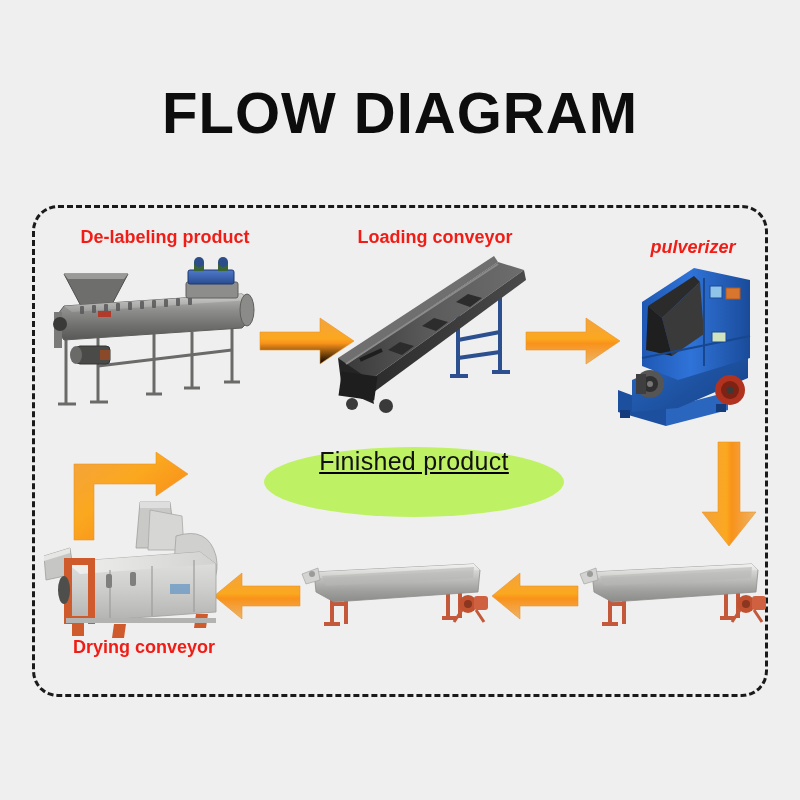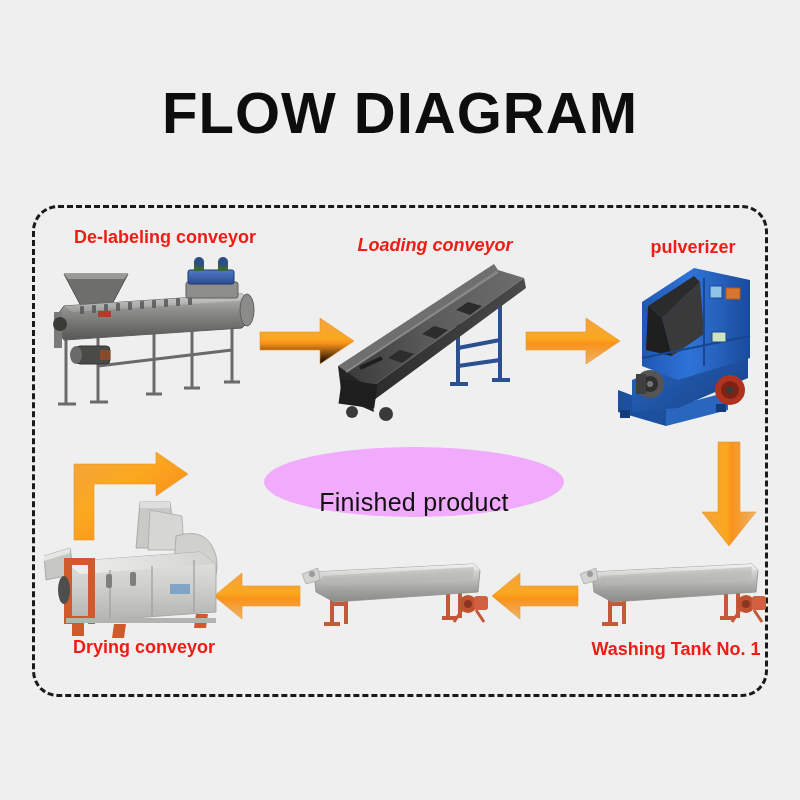--- a/index.html
+++ b/index.html
@@ -66,24 +66,25 @@
   }
 
   
   #finished {
     position: absolute;
     left: 264px;
     top: 447px;
     width: 300px;
     height: 70px;
     border-radius: 50%;
-    background: #f0abfc;
+    background: #bef264;
     display: flex;
-    align-items: flex-end;
+    align-items: flex-start;
     justify-content: center;
+    text-decoration: underline;
   }
   #finished span {
     color: #111;
     font-size: 25px;
     font-family: "Liberation Sans", sans-serif;
     letter-spacing: .3px;
   }
 
   
   .arrow { position: absolute; }
@@ -91,21 +92,21 @@
 </head>
 <body>
 
 <div id="canvas">
 
   <div id="title">FLOW DIAGRAM</div>
 
   <div id="frame"></div>
 
   <div class="node" style="left:36px; top:228px; width:258px; height:190px;">
-    <div class="node-label" style="top:0px;">De-labeling conveyor</div>
+    <div class="node-label" style="top:0px;">De-labeling product</div>
     <div class="node-art" style="top:26px;">
       <svg width="258" height="160" viewBox="0 0 258 160">
         <defs>
           <linearGradient id="steelV" x1="0" y1="0" x2="0" y2="1">
             <stop offset="0%" stop-color="#b9b9b7"></stop>
             <stop offset="35%" stop-color="#8e8e8c"></stop>
             <stop offset="70%" stop-color="#6f6f6e"></stop>
             <stop offset="100%" stop-color="#585857"></stop>
           </linearGradient>
           <linearGradient id="steelTop" x1="0" y1="0" x2="0" y2="1">
@@ -181,21 +182,21 @@
           <stop offset="45%" stop-color="#fba81f"></stop>
           <stop offset="55%" stop-color="#f9921a"></stop>
           <stop offset="100%" stop-color="#eda champ"></stop>
           <stop offset="100%" stop-color="#edb469"></stop>
         </linearGradient>
       </defs>
       <polygon points="2,20 62,20 62,6 96,29 62,52 62,38 2,38" fill="url(#argR1)" stroke="#e8932a" stroke-width="0.6"></polygon>
     </svg>
   </div>
 
-  <div class="node" style="left:330px; top:236px; width:210px; height:195px;font-style:italic;">
+  <div class="node" style="left:330px; top:228px; width:210px; height:195px;">
     <div class="node-label" style="top:0px;">Loading conveyor</div>
     <div class="node-art" style="top:26px;">
       <svg width="210" height="165" viewBox="0 0 210 165">
         <defs>
           <linearGradient id="beltG" x1="0" y1="0" x2="1" y2="0">
             <stop offset="0%" stop-color="#3a3a3a"></stop>
             <stop offset="50%" stop-color="#5c5c5c"></stop>
             <stop offset="100%" stop-color="#6d6d6d"></stop>
           </linearGradient>
           <linearGradient id="sideG" x1="0" y1="0" x2="1" y2="0">
@@ -243,21 +244,21 @@
           <stop offset="0%" stop-color="#f3a33e"></stop>
           <stop offset="45%" stop-color="#fba81f"></stop>
           <stop offset="55%" stop-color="#f9921a"></stop>
           <stop offset="100%" stop-color="#edb469"></stop>
         </linearGradient>
       </defs>
       <polygon points="2,20 62,20 62,6 96,29 62,52 62,38 2,38" fill="url(#argR2)" stroke="#e8932a" stroke-width="0.6"></polygon>
     </svg>
   </div>
 
-  <div class="node" style="left:608px; top:238px; width:170px; height:195px;">
+  <div class="node" style="left:608px; top:238px; width:170px; height:195px;font-style:italic;">
     <div class="node-label" style="top:0px;">pulverizer</div>
     <div class="node-art" style="top:24px;">
       <svg width="170" height="170" viewBox="0 0 170 170">
         <defs>
           <linearGradient id="blueBody" x1="0" y1="0" x2="1" y2="0">
             <stop offset="0%" stop-color="#1f58b4"></stop>
             <stop offset="45%" stop-color="#2f73d8"></stop>
             <stop offset="100%" stop-color="#1a4b9a"></stop>
           </linearGradient>
           <linearGradient id="blueBody2" x1="0" y1="0" x2="1" y2="1">
@@ -348,21 +349,20 @@
 
         <path d="M24,28 L176,19 L175,30 L28,38 Z" fill="#b6b6b4" opacity="0.6"></path>
 
         <circle cx="170" cy="56" r="9" fill="#c1512f"></circle>
         <circle cx="170" cy="56" r="4" fill="#8a3620"></circle>
         <rect x="176" y="48" width="14" height="14" rx="3" fill="#cf6040"></rect>
         <line x1="164" y1="62" x2="156" y2="74" stroke="#c3583a" stroke-width="3"></line>
         <line x1="178" y1="62" x2="186" y2="74" stroke="#c3583a" stroke-width="3"></line>
       </svg>
     </div>
-    <div class="node-label" style="top:92px;">Washing Tank No. 1</div>
   </div>
 
   <div class="arrow" style="left:490px; top:568px;">
     <svg width="90" height="56" viewBox="0 0 90 56">
       <defs>
         <linearGradient id="argL1" x1="0" y1="0" x2="0" y2="1">
           <stop offset="0%" stop-color="#f3a33e"></stop>
           <stop offset="45%" stop-color="#fba81f"></stop>
           <stop offset="55%" stop-color="#f9921a"></stop>
           <stop offset="100%" stop-color="#edb469"></stop>

